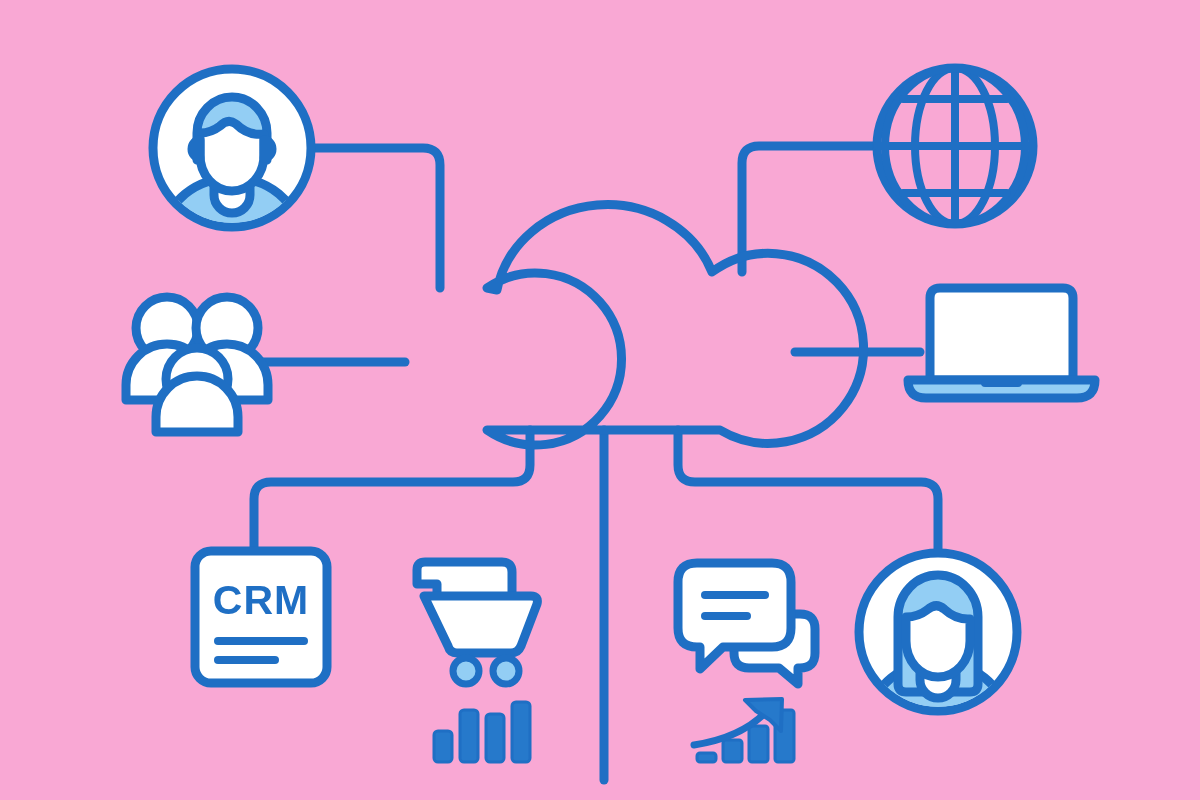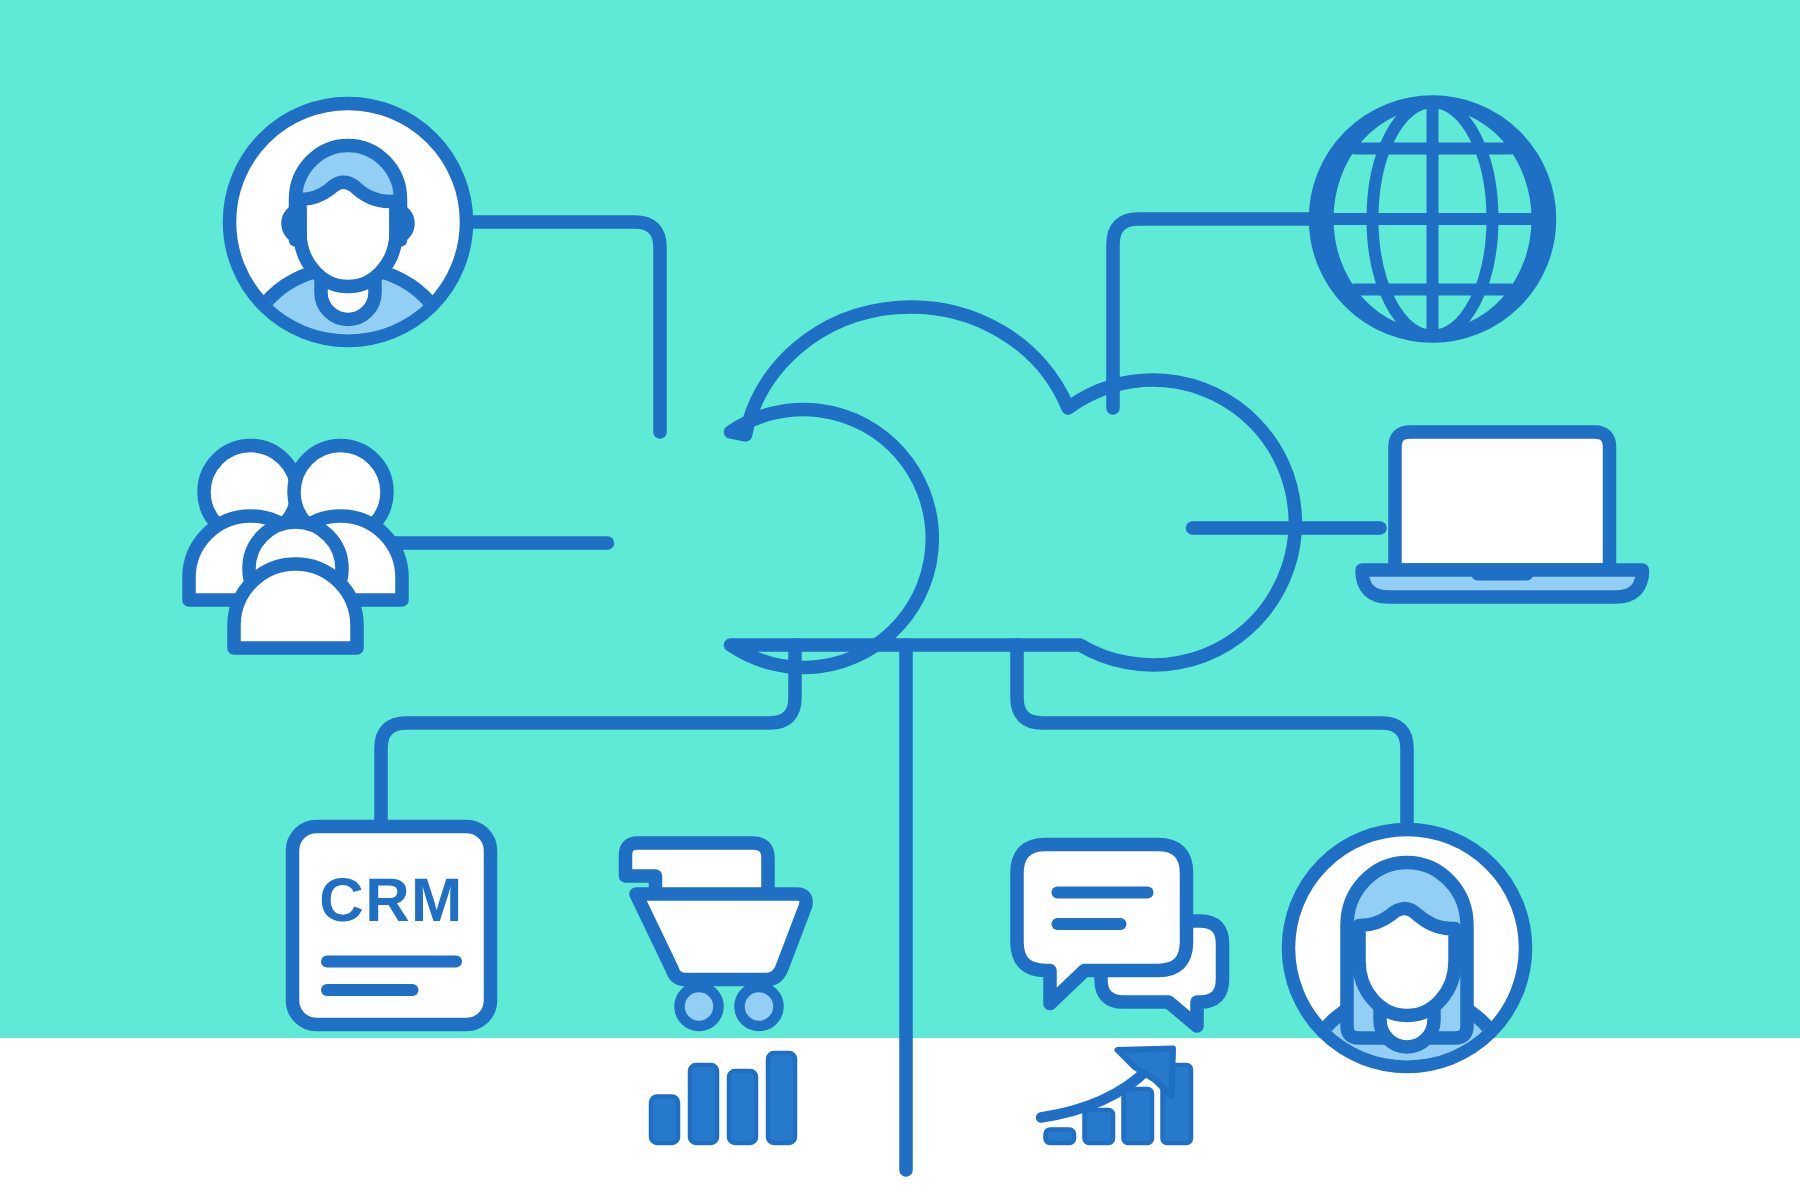--- a/index.html
+++ b/index.html
@@ -9,22 +9,22 @@
   }
   body {
     width: 1200px;
     height: 800px;
     overflow: hidden;
     font-family: "Liberation Sans", sans-serif;
   }
   #canvas-wrap {
     position: relative;
     width: 1200px;
-    height: 692px;
-    background: #5eead4;
+    height: 800px;
+    background: #f9a8d4;
   }
   svg#diagram {
     display: block;
     width: 1200px;
     height: 800px;
   }
   .stroke-shape {
     fill: none;
     stroke: #1f6fc4;
     stroke-width: 9;

